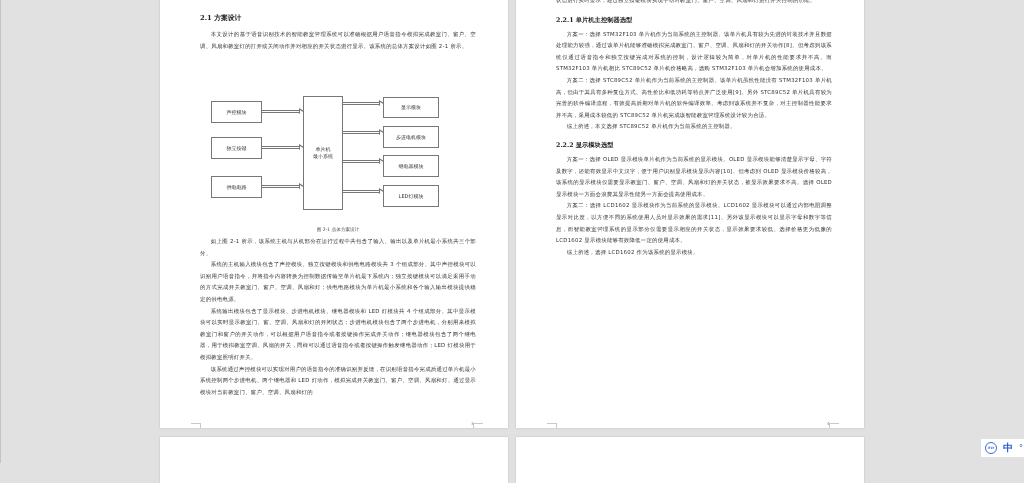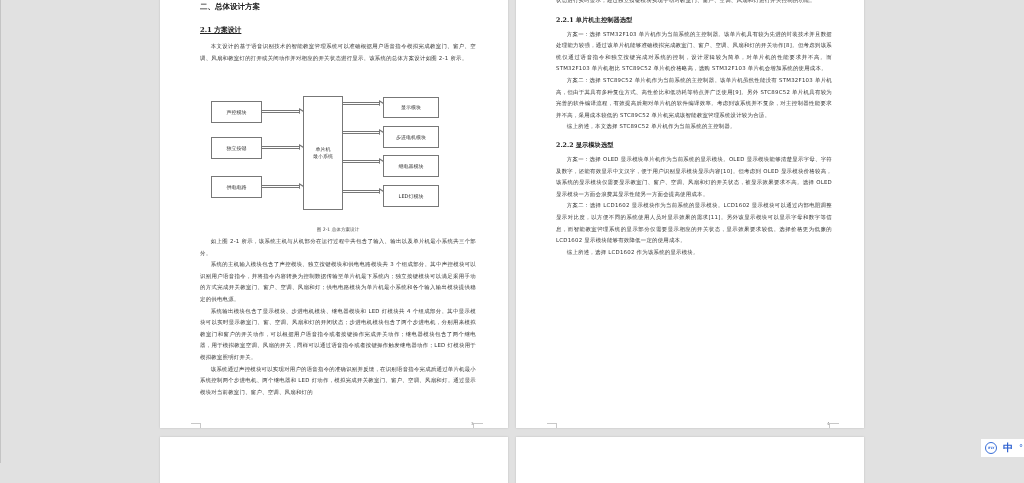--- a/index.html
+++ b/index.html
@@ -32,22 +32,21 @@
   .ime .zh { color: #2b5fd0; font-size: 10px; font-weight: bold; }
   .ime .dot { color: #2b5fd0; font-size: 8px; }
 </style>
 </head>
 <body>
 
 <div class="left-edge"></div>
 
 <div class="page p1">
   <div class="content" style="top:20px;">
-    <div class="h1" style="margin-top:2px;">二、总体设计方案</div>
-    <div class="h2" style="margin-top:13px;text-decoration:underline;">2.1 方案设计</div>
+    <div class="h2" style="margin-top:13px;">2.1 方案设计</div>
     <div class="para" style="margin-top:6px;">本文设计的基于语音识别技术的智能教室管理系统可以准确根据用户语音指令模拟完成教室门、窗户、空调、风扇和教室灯的打开或关闭动作并对相应的开关状态进行显示。该系统的总体方案设计如图 2-1 所示。</div>
   </div>
 
   <div class="diagram">
     <div class="dbox" style="left:1px;top:5px;width:51px;height:22px;">声控模块</div>
     <div class="dbox" style="left:1px;top:41px;width:51px;height:22px;">独立按键</div>
     <div class="dbox" style="left:1px;top:80px;width:51px;height:22px;">供电电路</div>
 
     <div class="arrow" style="left:52px;top:14px;width:37px;"></div>
     <div class="arrow" style="left:52px;top:50px;width:37px;"></div>

